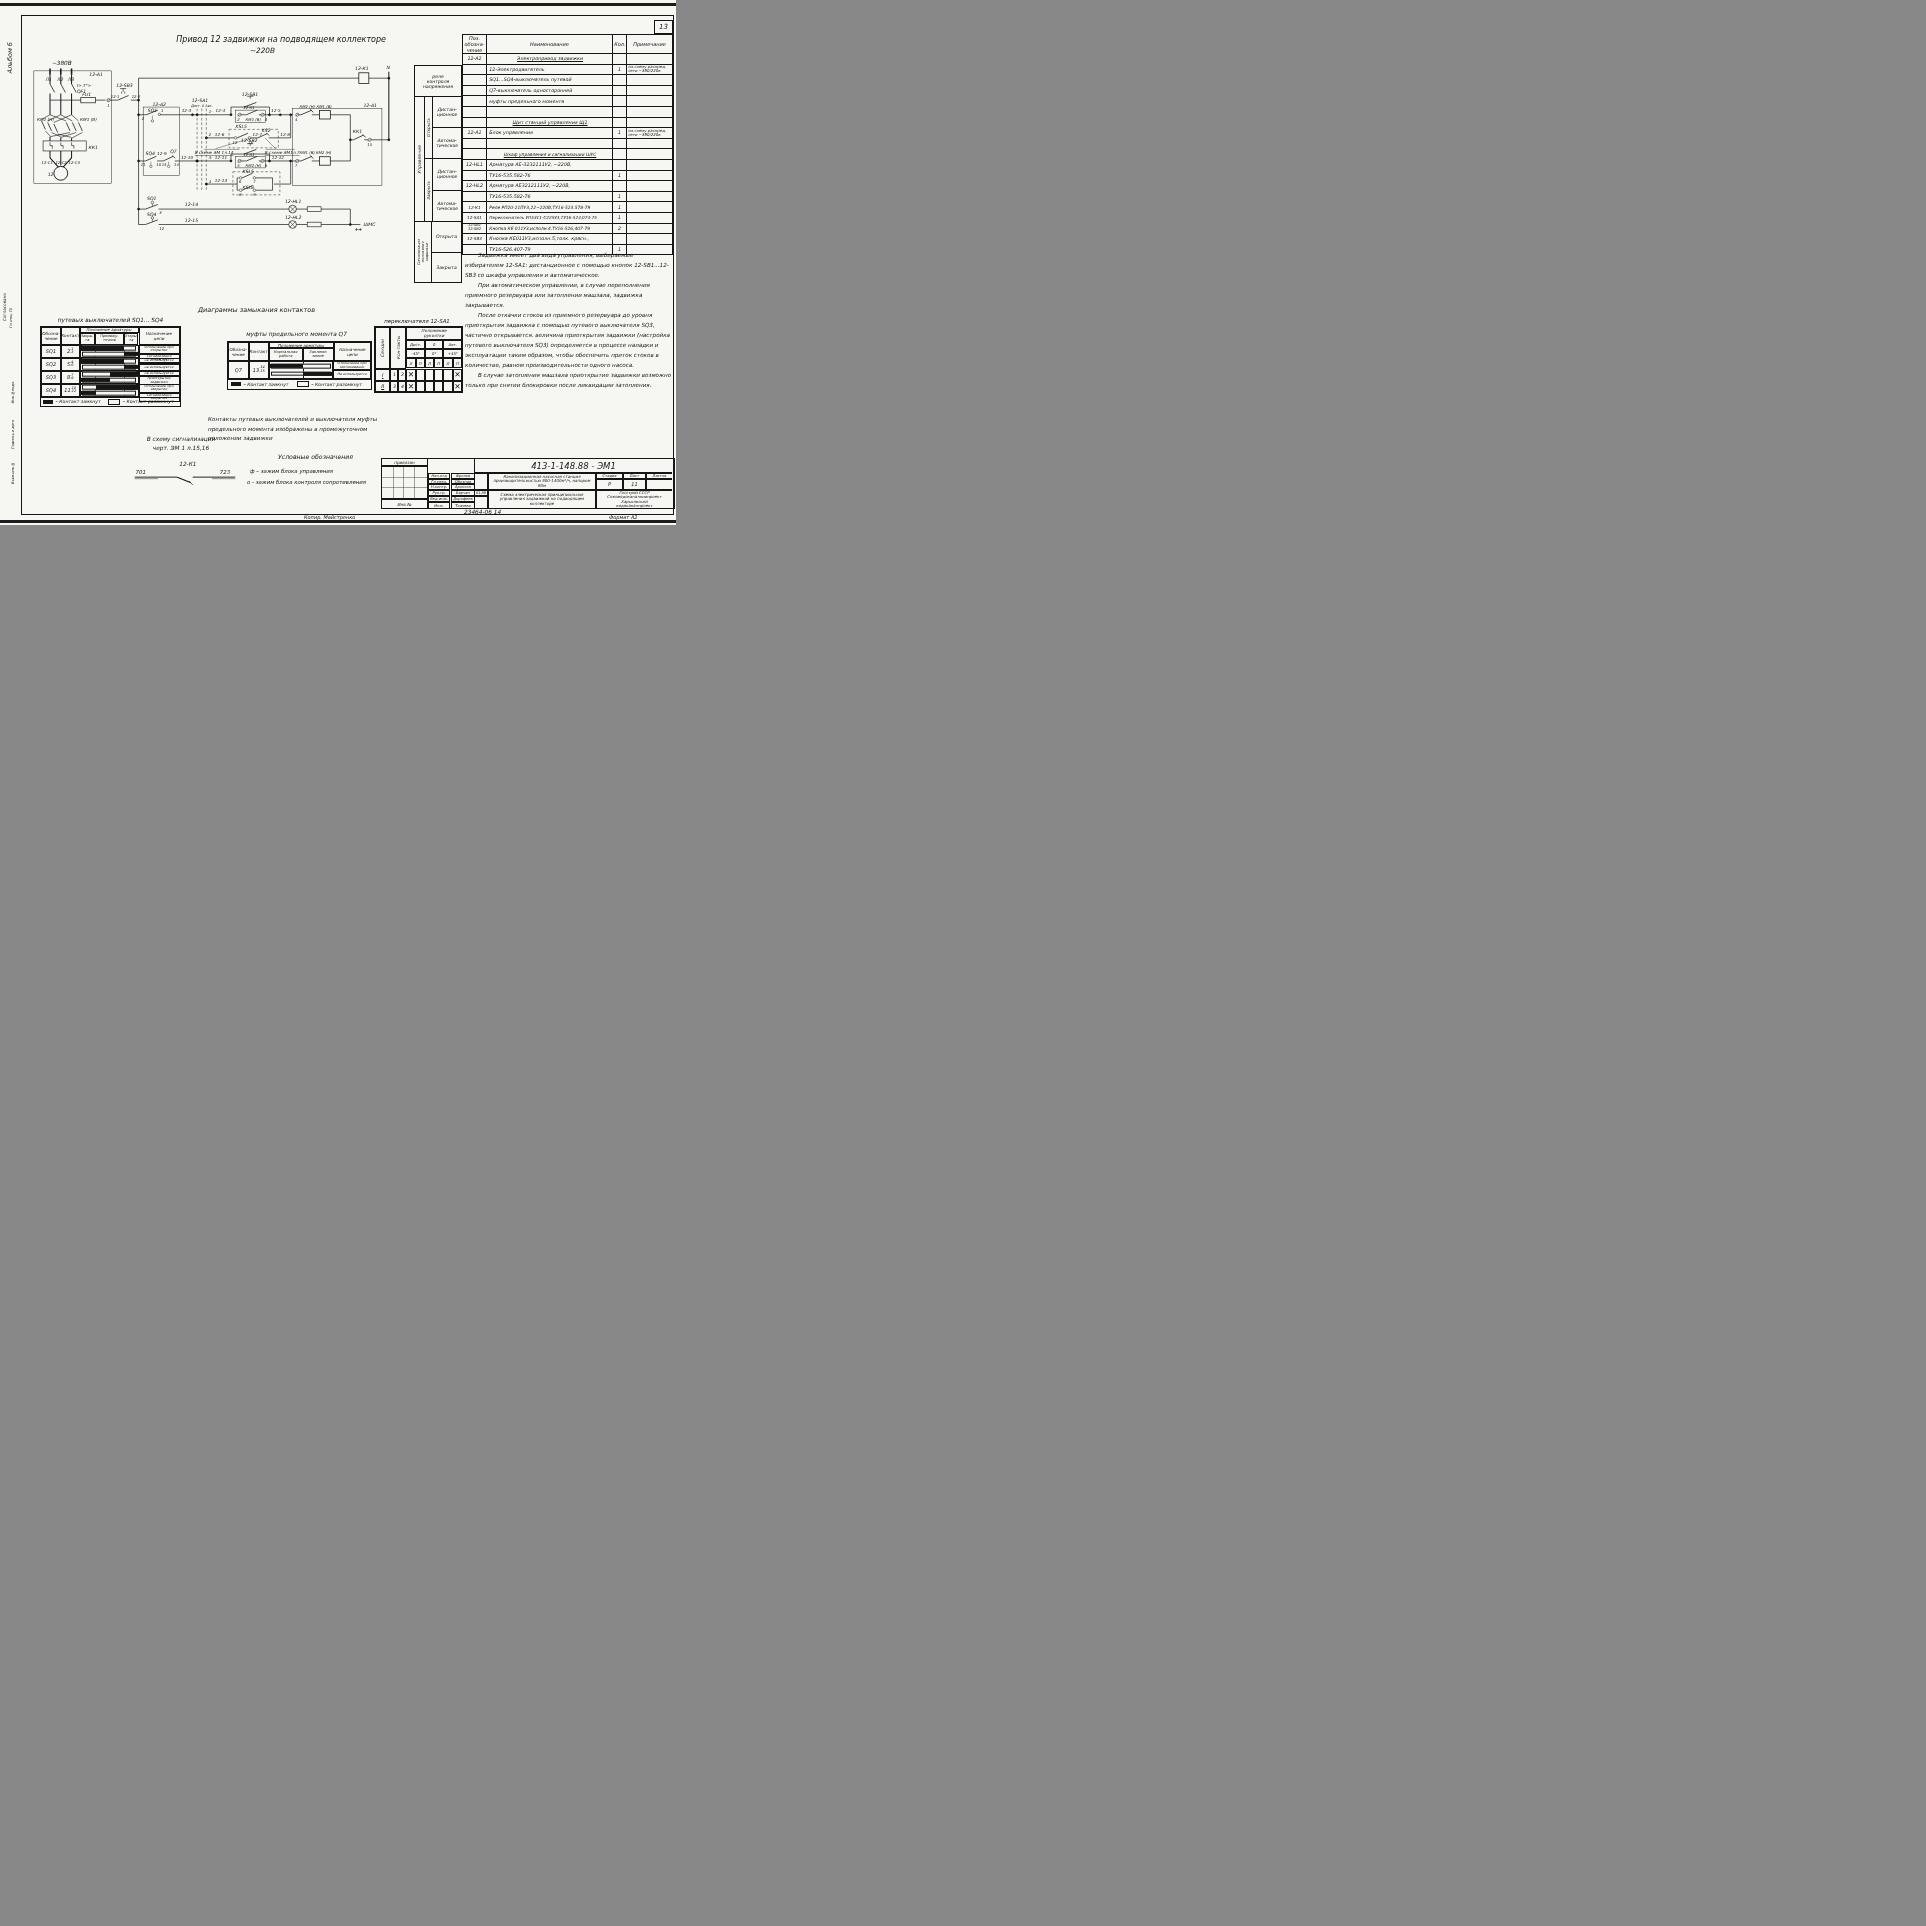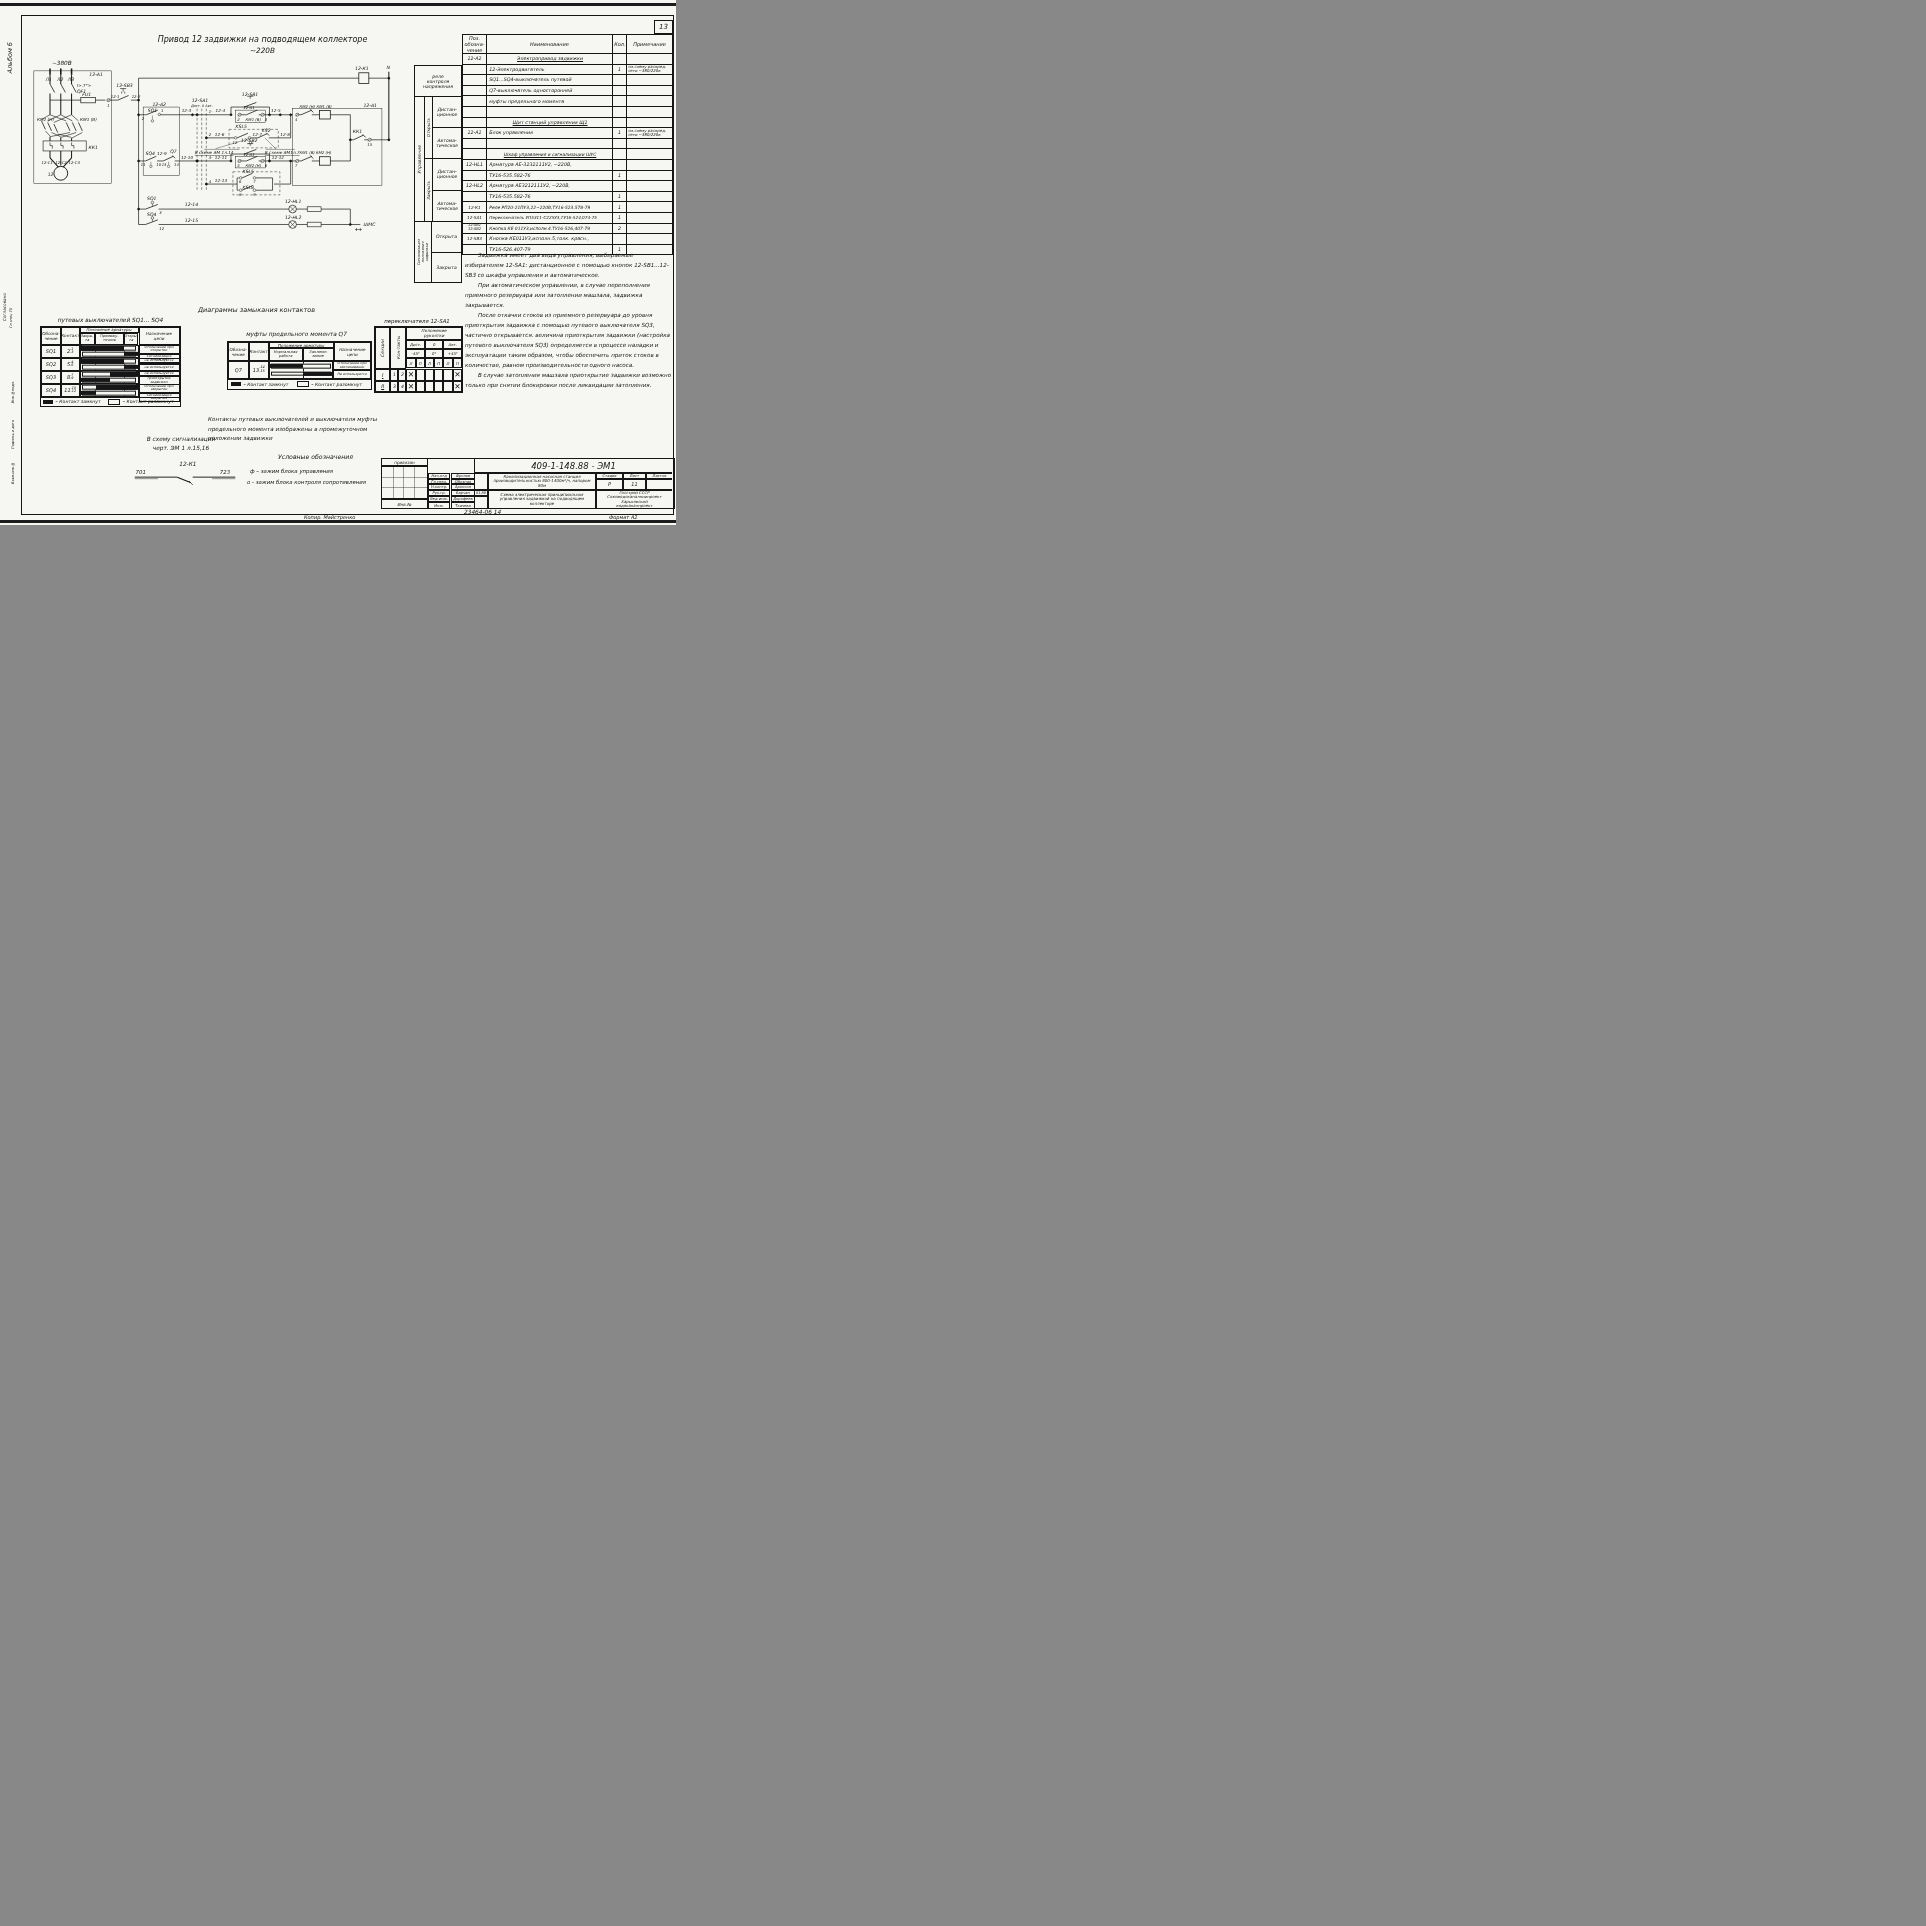--- a/index.html
+++ b/index.html
@@ -63,21 +63,21 @@
   </div>
 
   <div class="abs vtext hw" style="left:6.2px;top:42px;font-size:6.5px;">Альбом 6</div>
   <div class="abs vtext hw" style="left:1.5px;top:293px;font-size:4.2px;">Согласовано</div>
   <div class="abs vtext hw" style="left:8.5px;top:308px;font-size:3.5px;">Гл.спец 70</div>
   <div class="abs vtext hw" style="left:10.8px;top:381px;font-size:3.5px;">Инв.№подл.</div>
   <div class="abs vtext hw" style="left:10.8px;top:420px;font-size:3.5px;">Подпись и дата</div>
   <div class="abs vtext hw" style="left:10.8px;top:462px;font-size:3.5px;">Взам.инв.№</div>
 
   <div class="abs ctr" style="left:139px;top:35px;width:247px;">
-    <div class="hw" style="font-size:8px;border-bottom:0;">Привод 12 задвижки на подводящем коллекторе</div>
+    <div class="hw" style="font-size:8px;border-bottom:0;text-align:right;">Привод 12 задвижки на подводящем коллекторе</div>
     <div class="hw" style="font-size:7.3px;margin-top:2.3px;">~220В</div>
   </div>
 
   <svg class="abs" style="left:23px;top:57px;" width="389" height="206" viewBox="0 0 1010 535">
     <g stroke="#161616" fill="none" stroke-width="2.6">
 
       <path d="M70 30 V46 M98 30 V46 M126 30 V46" stroke-width="4"></path>
 
       <rect x="28" y="36" width="202" height="292" stroke-width="1.2"></rect>
 
@@ -801,21 +801,21 @@
       <path d="M20 56 h60 M220 56 h60" stroke-width="1.2"></path>
     </g>
     <text x="135" y="22" font-size="15">12-К1</text>
     <text x="22" y="44" font-size="14">701</text>
     <text x="240" y="44" font-size="14">723</text>
   </svg>
 
   <div id="tblock">
 
     <div class="cell" style="left:92px;top:0;width:198px;height:14px;border-top:0;border-right:0;">
-      <span class="hw" style="font-size:8.5px;">409-1-148.88 - ЭМ1</span>
+      <span class="hw" style="font-size:8.5px;">413-1-148.88 - ЭМ1</span>
     </div>
 
     <div class="cell" style="left:0;top:0;width:46px;height:7px;border-left:0;border-top:0;">
       <span class="hw">привязан</span>
     </div>
 
     <div class="cell" style="left:0;top:7px;width:46px;height:33px;border-left:0;">
       <div style="position:absolute;inset:0;background:
         linear-gradient(#161616 0 0) 0 33%/100% 0.4px no-repeat,
         linear-gradient(#161616 0 0) 0 66%/100% 0.4px no-repeat,

